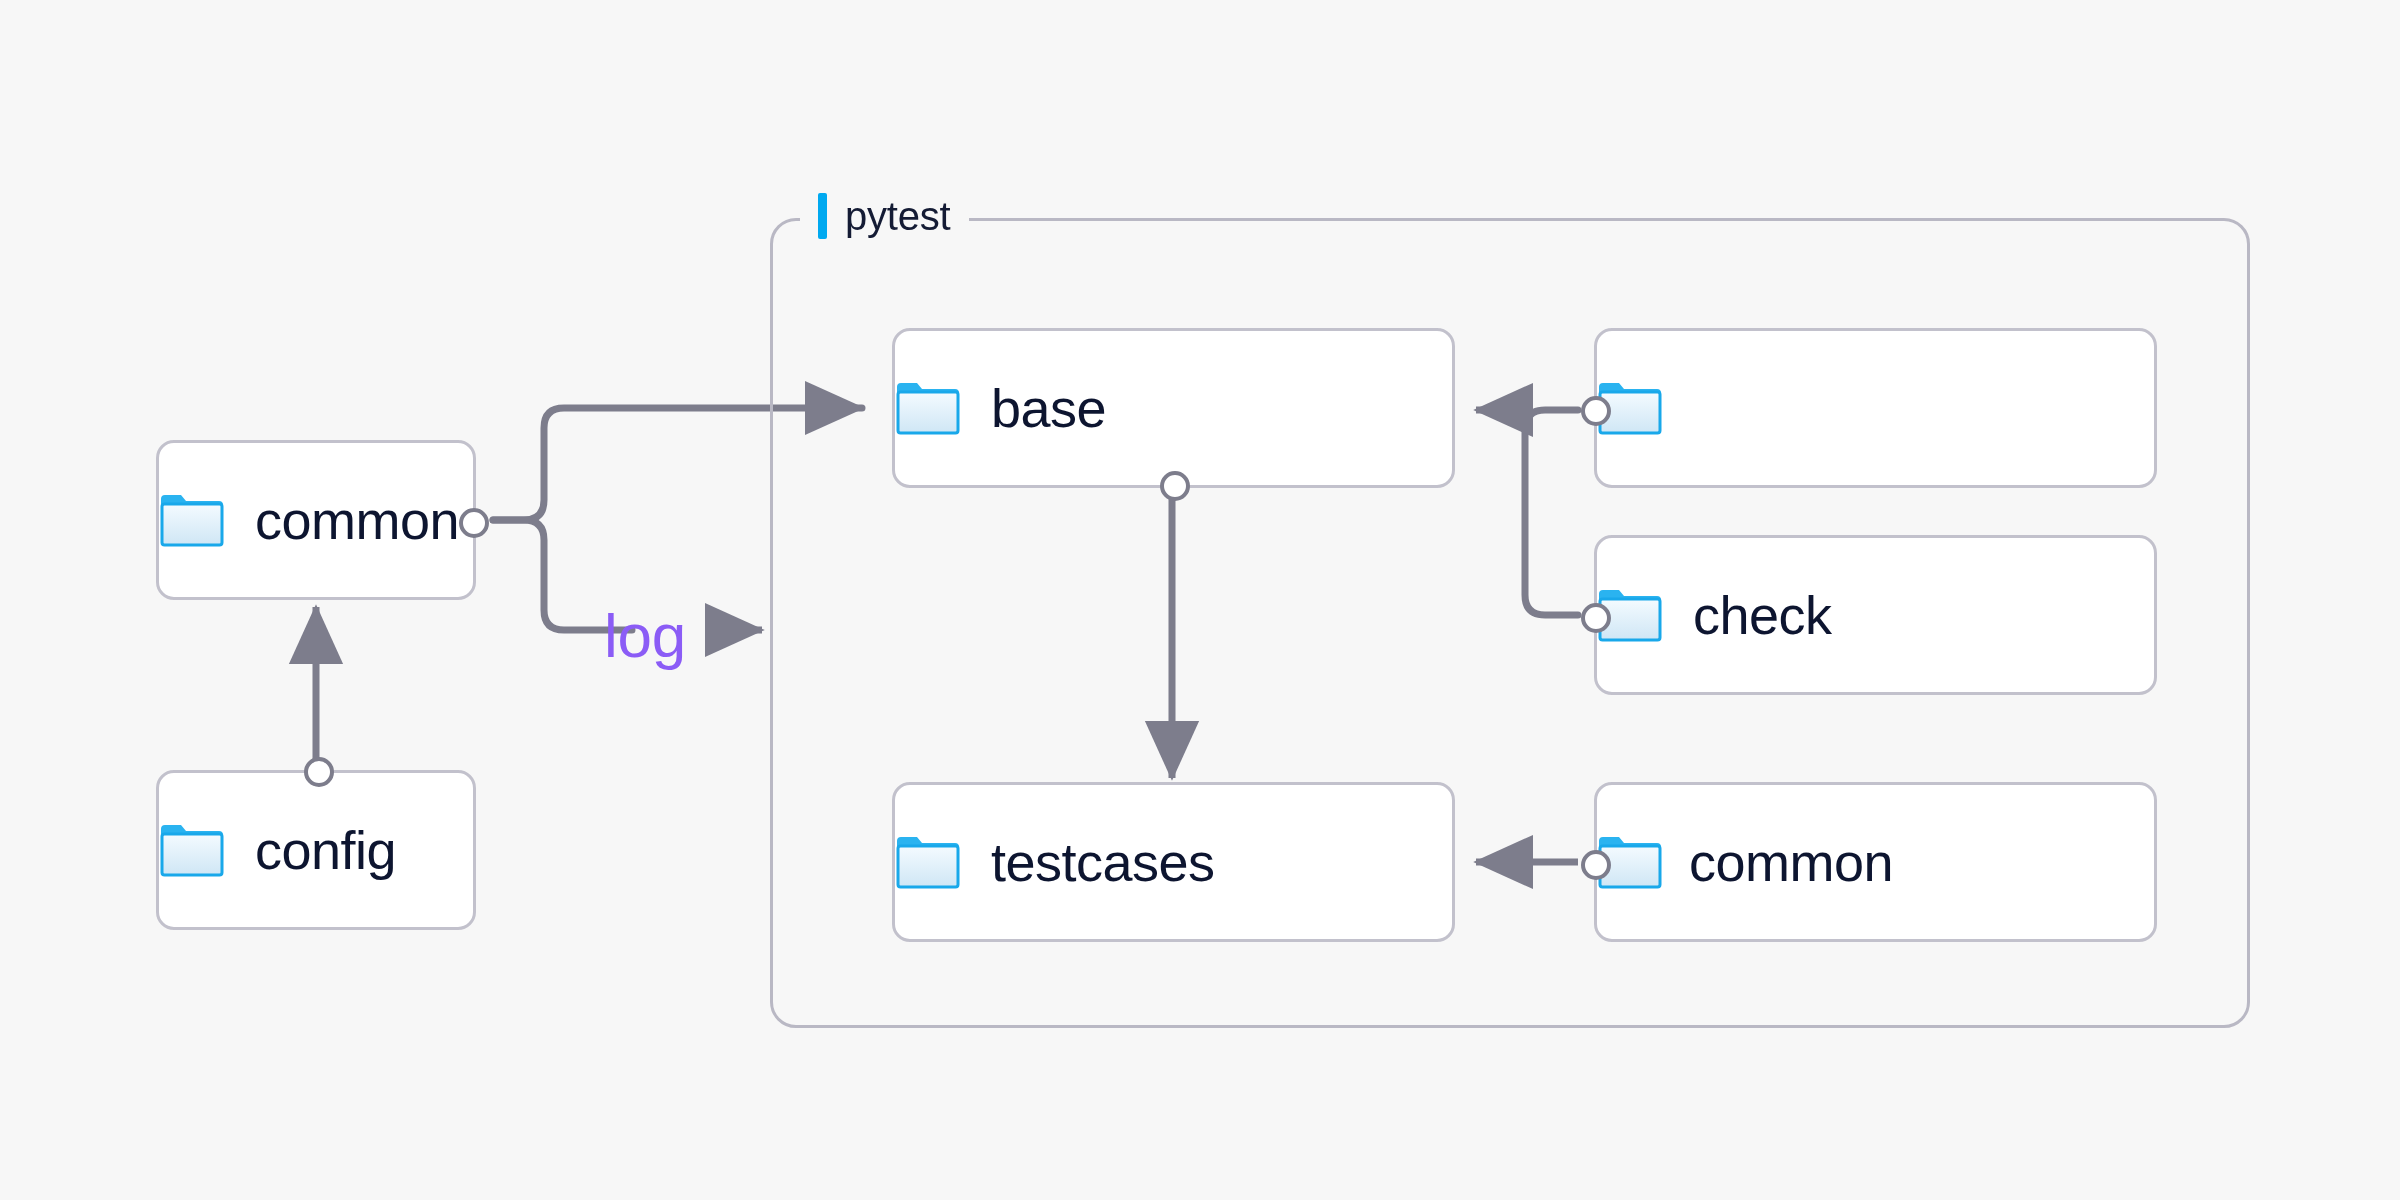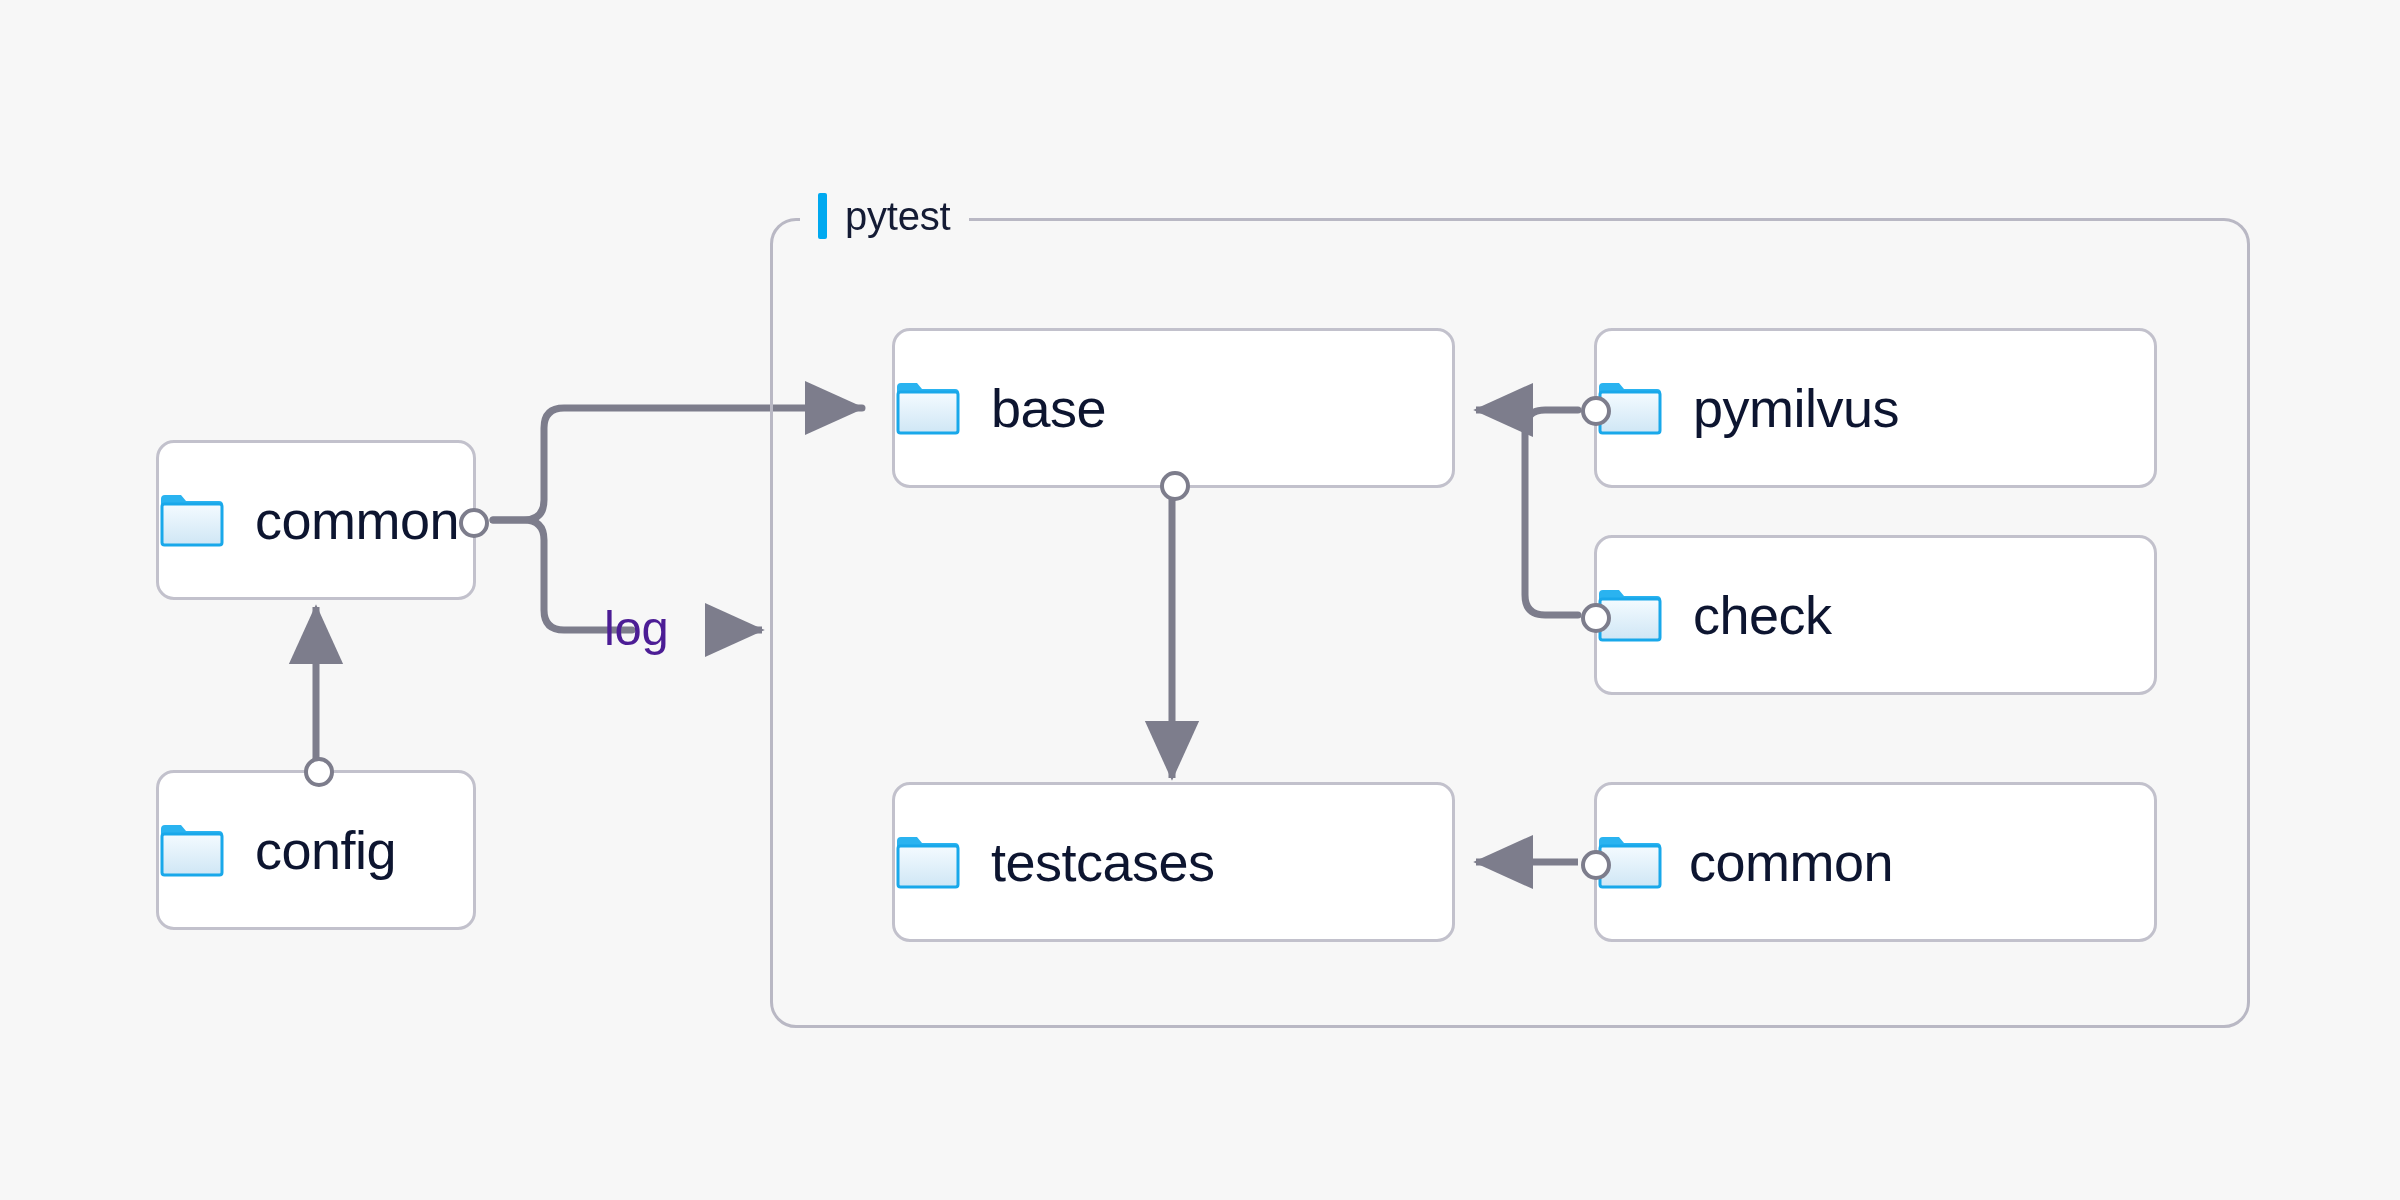--- a/index.html
+++ b/index.html
@@ -60,22 +60,22 @@
     position: absolute;
     width: 30px; height: 30px;
     border-radius: 50%;
     background: #ffffff;
     border: 4px solid #7d7d8c;
   }
 
   
   .edge-label {
     position: absolute;
-    font-size: 49px;
-    color: #4c1d95;
+    font-size: 62px;
+    color: #8b5cf6;
     white-space: nowrap;
     letter-spacing: -0.3px;
   }
 </style>
 </head>
 <body>
 
 <div id="stage">
 
   <svg id="edges" viewBox="0 0 2400 1200">
@@ -145,21 +145,20 @@
       <rect x="3" y="12" width="60" height="41" rx="2.5" fill="url(#folderGrad)" stroke="#19a8ea" stroke-width="3"></rect>
     </svg>
     <span class="node-label">testcases</span>
   </div>
 
   <div class="node" style="left:1594px; top:328px; width:563px; height:160px;">
     <svg class="folder-icon" viewBox="0 0 66 56">
       <path d="M2,12 L2,7 Q2,3 6,3 L22,3 L27,9 L60,9 Q64,9 64,13 L64,14 L2,14 Z" fill="#2ab3f0"></path>
       <rect x="3" y="12" width="60" height="41" rx="2.5" fill="url(#folderGrad)" stroke="#19a8ea" stroke-width="3"></rect>
     </svg>
-    <span class="node-label">pymilvus</span>
     <span class="port" style="left:-16px; top:65px;"></span>
   </div>
 
   <div class="node" style="left:1594px; top:535px; width:563px; height:160px;">
     <svg class="folder-icon" viewBox="0 0 66 56">
       <path d="M2,12 L2,7 Q2,3 6,3 L22,3 L27,9 L60,9 Q64,9 64,13 L64,14 L2,14 Z" fill="#2ab3f0"></path>
       <rect x="3" y="12" width="60" height="41" rx="2.5" fill="url(#folderGrad)" stroke="#19a8ea" stroke-width="3"></rect>
     </svg>
     <span class="node-label">check</span>
     <span class="port" style="left:-16px; top:65px;"></span>

